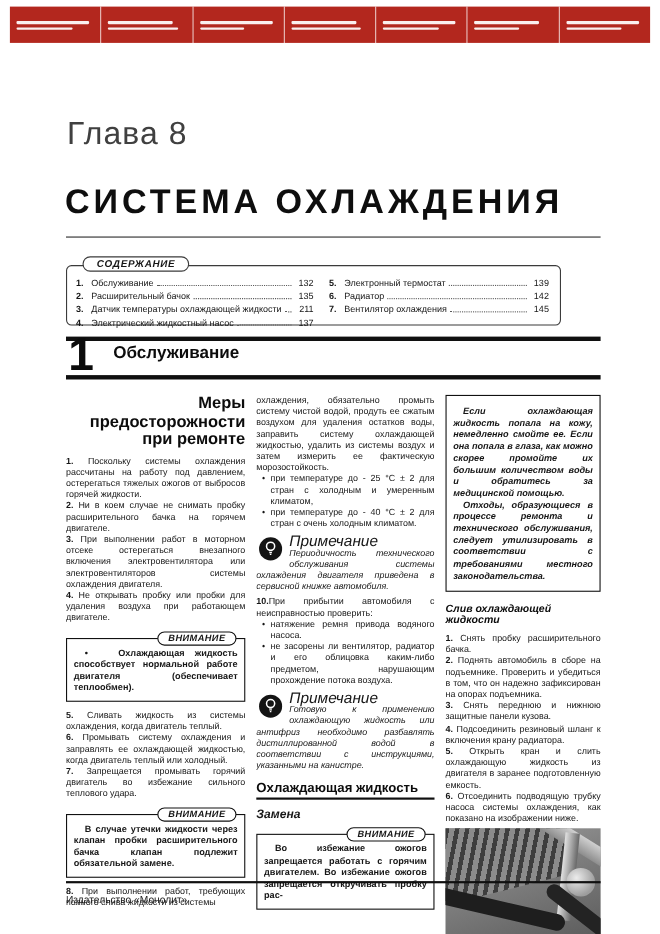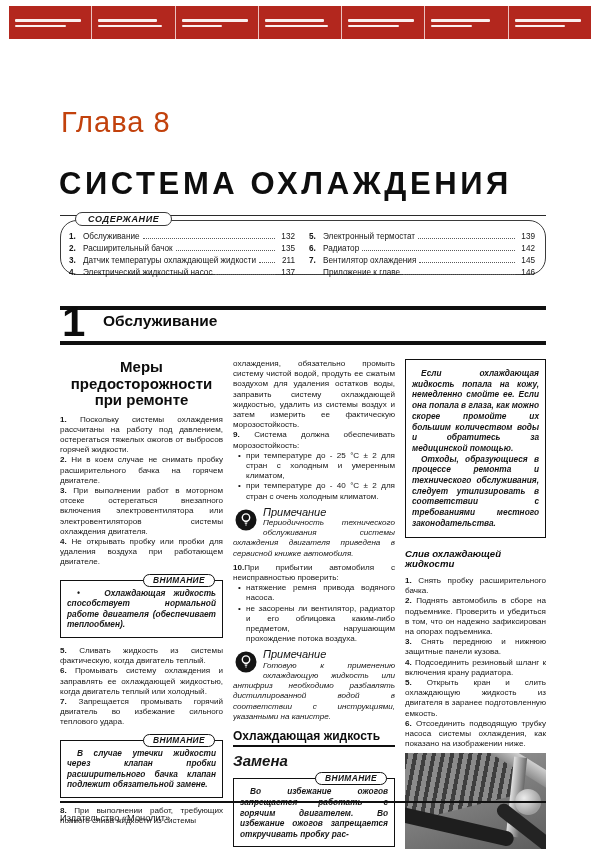--- a/index.html
+++ b/index.html
@@ -9,26 +9,26 @@
   .banner{position:absolute;left:9px;top:6px;width:582px;height:33px;background:#b3271e;display:flex;align-items:stretch;}
   .bcell{flex:1;padding:5px 6px 4px;display:flex;flex-direction:column;justify-content:center;gap:3px;overflow:hidden;}
   .bcell + .bcell{border-left:1px solid rgba(255,255,255,.72);}
   .bbar{height:2.6px;background:rgba(255,255,255,.93);border-radius:1px;}
   .bcell .bbar:nth-child(1){width:94%;}
   .bcell .bbar:nth-child(2){width:72%;}
   .bcell:nth-child(even) .bbar:nth-child(1){width:84%;}
   .bcell:nth-child(even) .bbar:nth-child(2){width:90%;}
   .bcell:nth-child(3n) .bbar:nth-child(2){width:58%;}
 
-  .glava{position:absolute;left:61px;top:106px;font-size:29px;font-weight:400;color:#c2410c;letter-spacing:1px;}
+  .glava{position:absolute;left:61px;top:106px;font-size:29px;font-weight:400;color:#404040;letter-spacing:1px;}
   .big-title{position:absolute;left:59px;top:166px;font-size:31px;font-weight:bold;color:#0e0e0e;letter-spacing:3.6px;white-space:nowrap;}
   .title-rule{position:absolute;left:60px;top:215px;width:486px;height:1px;background:#2a2a2a;}
 
   
-  .toc{position:absolute;left:60px;top:220px;width:486px;height:55px;border:1.4px solid #3b3b3b;border-radius:17px;box-sizing:border-box;}
+  .toc{position:absolute;left:60px;top:241px;width:450px;height:55px;border:1.4px solid #3b3b3b;border-radius:5px;box-sizing:border-box;}
   .toc-tab{position:absolute;left:14px;top:-9px;background:#fff;border:1.4px solid #3b3b3b;border-radius:7px;padding:1px 12px;font-size:9px;font-weight:bold;font-style:italic;letter-spacing:.6px;}
   .toc-cols{display:flex;gap:14px;padding:9px 10px 4px 8px;}
   .toc-col{flex:1;}
   .toc-row{display:flex;align-items:baseline;font-size:8.2px;line-height:11px;white-space:nowrap;}
   .toc-n{font-weight:bold;width:14px;flex:none;}
   .toc-label{flex:none;}
   .toc-dots{flex:1;border-bottom:1.4px dotted #5a5a5a;margin:0 3px;height:8px;min-width:6px;}
   .toc-page{flex:none;width:17px;text-align:right;}
 
   
@@ -37,34 +37,34 @@
   .sec-num{position:absolute;left:62px;top:301px;font-size:42px;line-height:42px;font-weight:bold;color:#0c0c0c;}
   .sec-title{position:absolute;left:103px;top:312px;font-size:15.5px;font-weight:bold;color:#0c0c0c;}
 
   
   .col{position:absolute;top:359px;font-size:8.1px;line-height:10.2px;text-align:justify;}
   .col1{left:60px;width:163px;}
   .col2{left:233px;width:162px;}
   .col3{left:405px;width:141px;}
   .col p{margin:0;}
   .pnum{font-weight:bold;}
-  .h-col1{font-size:15px;line-height:16.5px;font-weight:bold;text-align:center;margin:0 0 6px;color:#0c0c0c;}
+  .h-col1{font-size:15px;line-height:16.5px;font-weight:bold;text-align:right;margin:0 0 6px;color:#0c0c0c;}
 
   .attn{position:relative;border:1.6px solid #111;margin:12px 0 8px;padding:7px 6px 5px;}
   .attn-tab{position:absolute;top:-7px;right:7px;background:#fff;border:1.6px solid #111;border-radius:8px;padding:0 9px;font-size:8.4px;line-height:11px;font-weight:bold;font-style:italic;letter-spacing:.4px;}
-  .attn p{font-weight:bold;font-style:italic;font-size:8.3px;line-height:10.6px;margin:0 0 2px;}
+  .attn p{font-weight:bold;font-size:8.3px;line-height:10.6px;margin:0 0 2px;}
   .attn p.indent{text-indent:10px;}
 
   .note{margin:5px 0 4px;overflow:hidden;}
   .note-icon{float:left;width:22px;height:22px;margin:2px 6px 1px 2px;}
-  .note-h{font-style:italic;font-size:11px;margin:0 0 1px;text-align:left;}
+  .note-h{font-style:italic;font-size:14px;margin:0 0 1px;text-align:left;}
   .note p{font-style:italic;}
 
   .h-col2{font-size:12px;font-weight:bold;text-align:left;border-bottom:2.6px solid #101010;padding-bottom:4px;margin:9px 0 9px;white-space:nowrap;color:#0c0c0c;}
-  .sub-col2{font-size:15px;font-weight:bold;font-style:italic;text-align:left;margin:0 0 10px;}
+  .sub-col2{font-size:11px;font-weight:bold;font-style:italic;text-align:left;margin:0 0 10px;}
 
   .warnbox{border:1.4px solid #111;padding:8px 6px;margin:0 0 11px;}
   .warnbox p{font-weight:bold;font-style:italic;font-size:8.3px;line-height:10.7px;text-indent:9px;margin:0;}
   .h-col3{font-size:9.6px;font-weight:bold;font-style:italic;text-align:left;margin:2px 0 7px;color:#0c0c0c;}
 
   .bullet-row{display:flex;}
   .bullet-glyph{flex:none;width:13px;text-align:center;}
   .bullet-text{flex:1;}
 
   
@@ -159,26 +159,20 @@
           <span class="toc-label">Радиатор</span>
           <span class="toc-dots"></span>
           <span class="toc-page">142</span>
         </div>
       <div class="toc-row">
           <span class="toc-n">7.</span>
           <span class="toc-label">Вентилятор охлаждения</span>
           <span class="toc-dots"></span>
           <span class="toc-page">145</span>
         </div>
-      <div class="toc-row">
-          <span class="toc-n"></span>
-          <span class="toc-label">Приложение к главе</span>
-          <span class="toc-dots"></span>
-          <span class="toc-page">146</span>
-        </div>
     </div>
   </div>
 </div>
 
 <div class="sec-bar b1"></div>
 <div class="sec-num">1</div>
 <div class="sec-title">Обслуживание</div>
 <div class="sec-bar b2"></div>
 
 <div class="col col1">
@@ -186,35 +180,34 @@
   <p><span class="pnum">1.</span> <span>Поскольку системы охлаждения рассчитаны на работу под давлением, остерегаться тяжелых ожогов от выбросов горячей жидкости.</span></p>
   <p><span class="pnum">2.</span> <span>Ни в коем случае не снимать пробку расширительного бачка на горячем двигателе.</span></p>
   <p><span class="pnum">3.</span> <span>При выполнении работ в моторном отсеке остерегаться внезапного включения электровентилятора или электровентиляторов системы охлаждения двигателя.</span></p>
   <p><span class="pnum">4.</span> <span>Не открывать пробку или пробки для удаления воздуха при работающем двигателе.</span></p>
 
   <div class="attn">
     <div class="attn-tab">ВНИМАНИЕ</div>
     <p class="indent"><span>•</span>&nbsp;&nbsp;&nbsp;<span>Охлаждающая жидкость способствует нормальной работе двигателя (обеспечивает теплообмен).</span></p>
   </div>
 
-  <p><span class="pnum">5.</span> <span>Сливать жидкость из системы фактическую, когда двигатель теплый.</span></p>
+  <p><span class="pnum">5.</span> <span>Сливать жидкость из системы охлаждения, когда двигатель теплый.</span></p>
   <p><span class="pnum">6.</span> <span>Промывать систему охлаждения и заправлять ее охлаждающей жидкостью, когда двигатель теплый или холодный.</span></p>
   <p><span class="pnum">7.</span> <span>Запрещается промывать горячий двигатель во избежание сильного теплового удара.</span></p>
 
   <div class="attn">
     <div class="attn-tab">ВНИМАНИЕ</div>
     <p class="indent">В случае утечки жидкости через клапан пробки расширительного бачка клапан подлежит обязательной замене.</p>
   </div>
 
   <p><span class="pnum">8.</span> <span>При выполнении работ, требующих полного слива жидкости из системы</span></p>
 </div>
 
 <div class="col col2">
   <p>охлаждения, обязательно промыть систему чистой водой, продуть ее сжатым воздухом для удаления остатков воды, заправить систему охлаждающей жидкостью, удалить из системы воздух и затем измерить ее фактическую морозостойкость.</p>
-  <p><span class="pnum">9.</span> <span>Система должна обеспечивать морозостойкость:</span></p>
   <div class="bullet-row">
       <span class="bullet-glyph">•</span>
       <span class="bullet-text">при температуре до - 25 °С ± 2 для стран с холодным и умеренным климатом,</span>
     </div>
   <div class="bullet-row">
       <span class="bullet-glyph">•</span>
       <span class="bullet-text">при температуре до - 40 °С ± 2 для стран с очень холодным климатом.</span>
     </div>
 
   <div class="note">

